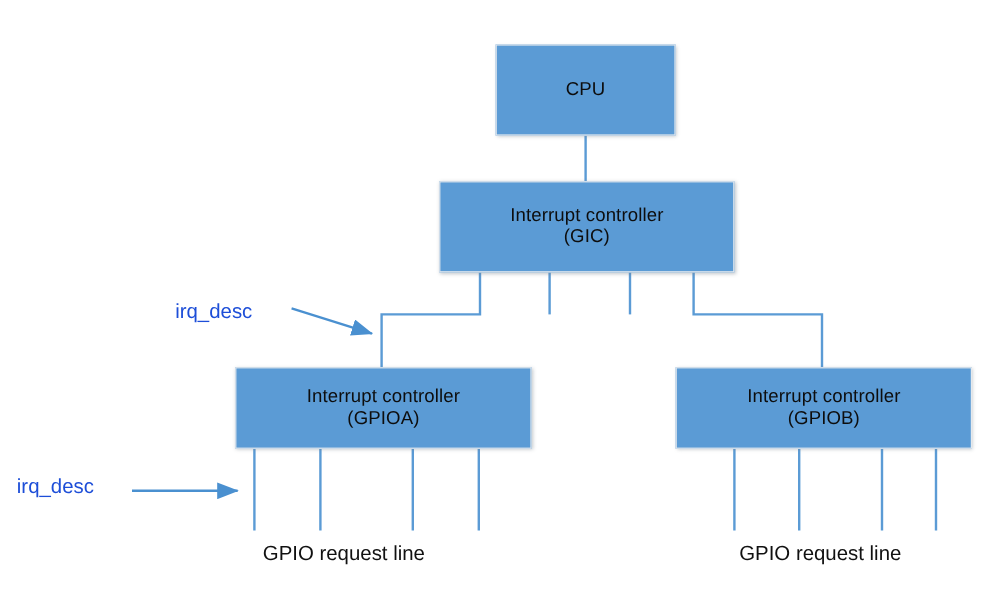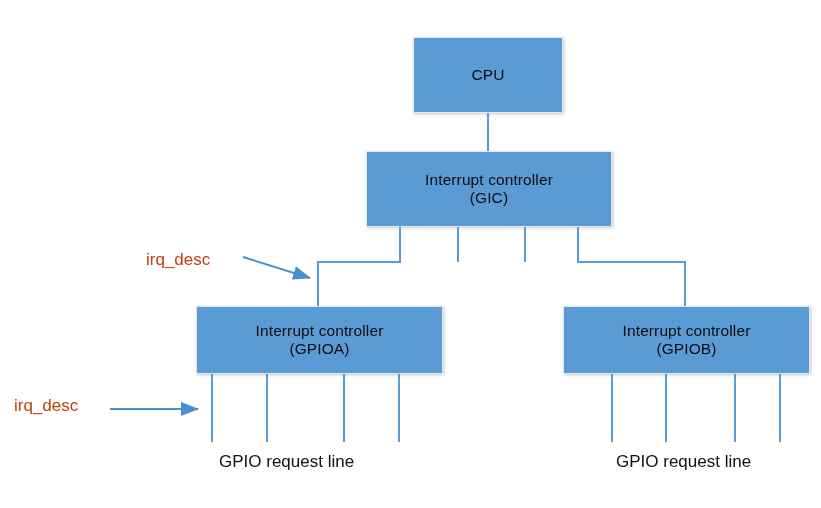--- a/index.html
+++ b/index.html
@@ -90,21 +90,21 @@
     left: 219px;
     top: 452px;
   }
   #caption-gpio-request-b {
     left: 616px;
     top: 452px;
   }
   .annotation {
     position: absolute;
     font-size: 17px;
-    color: #c2410c;
+    color: #1d4ed8;
     white-space: nowrap;
   }
   #annotation-irq-desc-top {
     left: 146px;
     top: 250px;
   }
   #annotation-irq-desc-bottom {
     left: 14px;
     top: 396px;
   }

